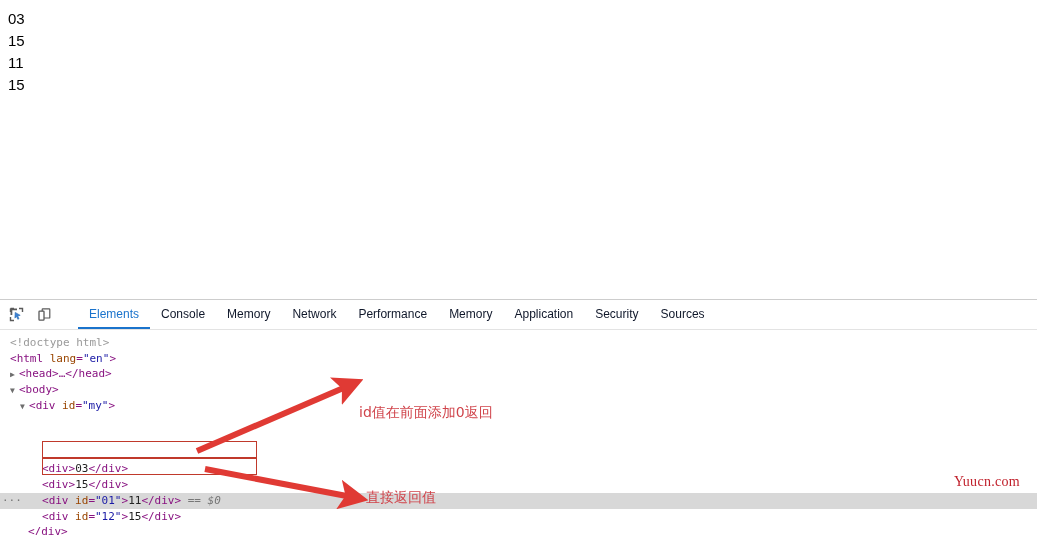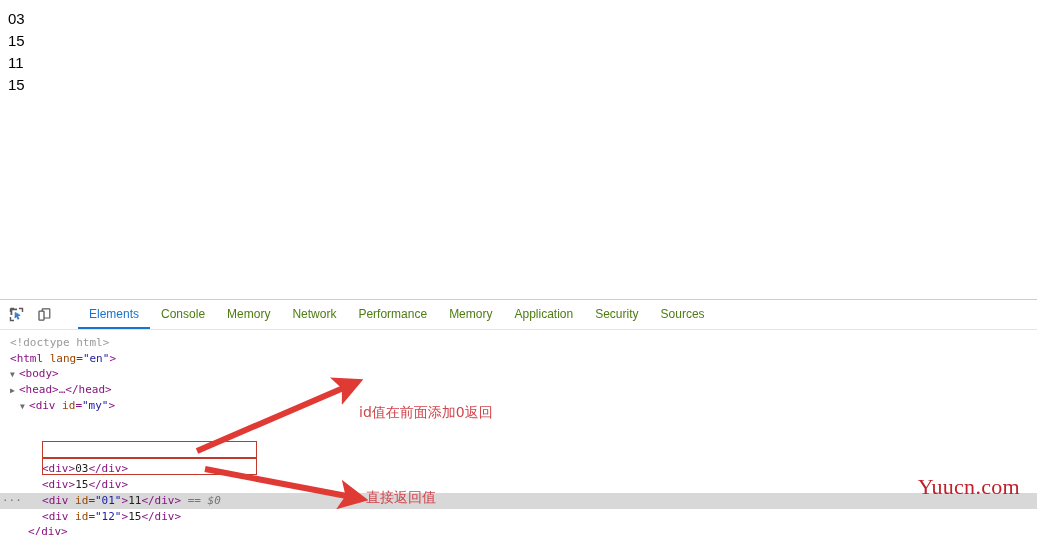--- a/index.html
+++ b/index.html
@@ -78,21 +78,21 @@
   .dt-tabs {
     display: flex;
     align-items: stretch;
     text-align: center;
   }
   .dt-tab {
     display: flex;
     align-items: center;
     padding: 0 11px;
     font-size: 12px;
-    color: #4d7c0f;
+    color: #0f172a;
     cursor: pointer;
     border-bottom: 2px solid transparent;
     box-sizing: border-box;
     white-space: nowrap;
   }
   .dt-tab.active {
     color: #1a73cc;
     border-bottom-color: #1a73cc;
   }
 
@@ -175,21 +175,21 @@
     white-space: nowrap;
   }
   #annot-1 { left: 359px; top: 404px; }
   #annot-2 { left: 366px; top: 489px; }
 
   .watermark {
     position: absolute;
     right: 17px;
     top: 474px;
     font-family: "Liberation Serif", "DejaVu Serif", serif;
-    font-size: 22px;
+    font-size: 14px;
     color: #c0202b;
     letter-spacing: 0.3px;
   }
 </style>
 </head>
 <body>
 
 <div class="page-viewport">
   <div class="page-content">
     <div class="page-line">03</div>
@@ -234,23 +234,23 @@
       <div class="dt-tab">Sources</div>
     </div>
   </div>
 
   <div class="dom-tree">
 
     <div class="dom-row"><span class="tok-doctype">&lt;!doctype html&gt;</span></div>
 
     <div class="dom-row"><span class="tok-punct">&lt;</span><span class="tok-tag">html</span><span class="tok-attr"> lang</span><span class="tok-punct">=</span><span class="tok-val">"en"</span><span class="tok-punct">&gt;</span></div>
 
+    <div class="dom-row"><span class="twisty">▶</span><span class="tok-tag">&lt;head&gt;…&lt;/head&gt;</span></div>
+
     <div class="dom-row"><span class="twisty">▼</span><span class="tok-tag">&lt;body&gt;</span></div>
-
-    <div class="dom-row"><span class="twisty">▶</span><span class="tok-tag">&lt;head&gt;…&lt;/head&gt;</span></div>
 
     <div class="dom-row" style="padding-left:20px;"><span class="twisty">▼</span><span class="tok-punct">&lt;</span><span class="tok-tag">div</span><span class="tok-attr"> id</span><span class="tok-punct">=</span><span class="tok-val">"my"</span><span class="tok-punct">&gt;</span></div>
 
     <div class="dom-row" style="padding-left:42px;margin-top:48px;"><span class="tok-tag">&lt;div&gt;</span><span class="tok-text">03</span><span class="tok-tag">&lt;/div&gt;</span></div>
 
     <div class="dom-row" style="padding-left:42px;"><span class="tok-tag">&lt;div&gt;</span><span class="tok-text">15</span><span class="tok-tag">&lt;/div&gt;</span></div>
 
     <div class="dom-row selected" style="padding-left:42px;"><span class="ellipsis-marker">···</span><span class="tok-punct">&lt;</span><span class="tok-tag">div</span><span class="tok-attr"> id</span><span class="tok-punct">=</span><span class="tok-val">"01"</span><span class="tok-punct">&gt;</span><span class="tok-text">11</span><span class="tok-tag">&lt;/div&gt;</span><span class="tok-sel"> == $0</span></div>
 
     <div class="dom-row" style="padding-left:42px;"><span class="tok-punct">&lt;</span><span class="tok-tag">div</span><span class="tok-attr"> id</span><span class="tok-punct">=</span><span class="tok-val">"12"</span><span class="tok-punct">&gt;</span><span class="tok-text">15</span><span class="tok-tag">&lt;/div&gt;</span></div>

